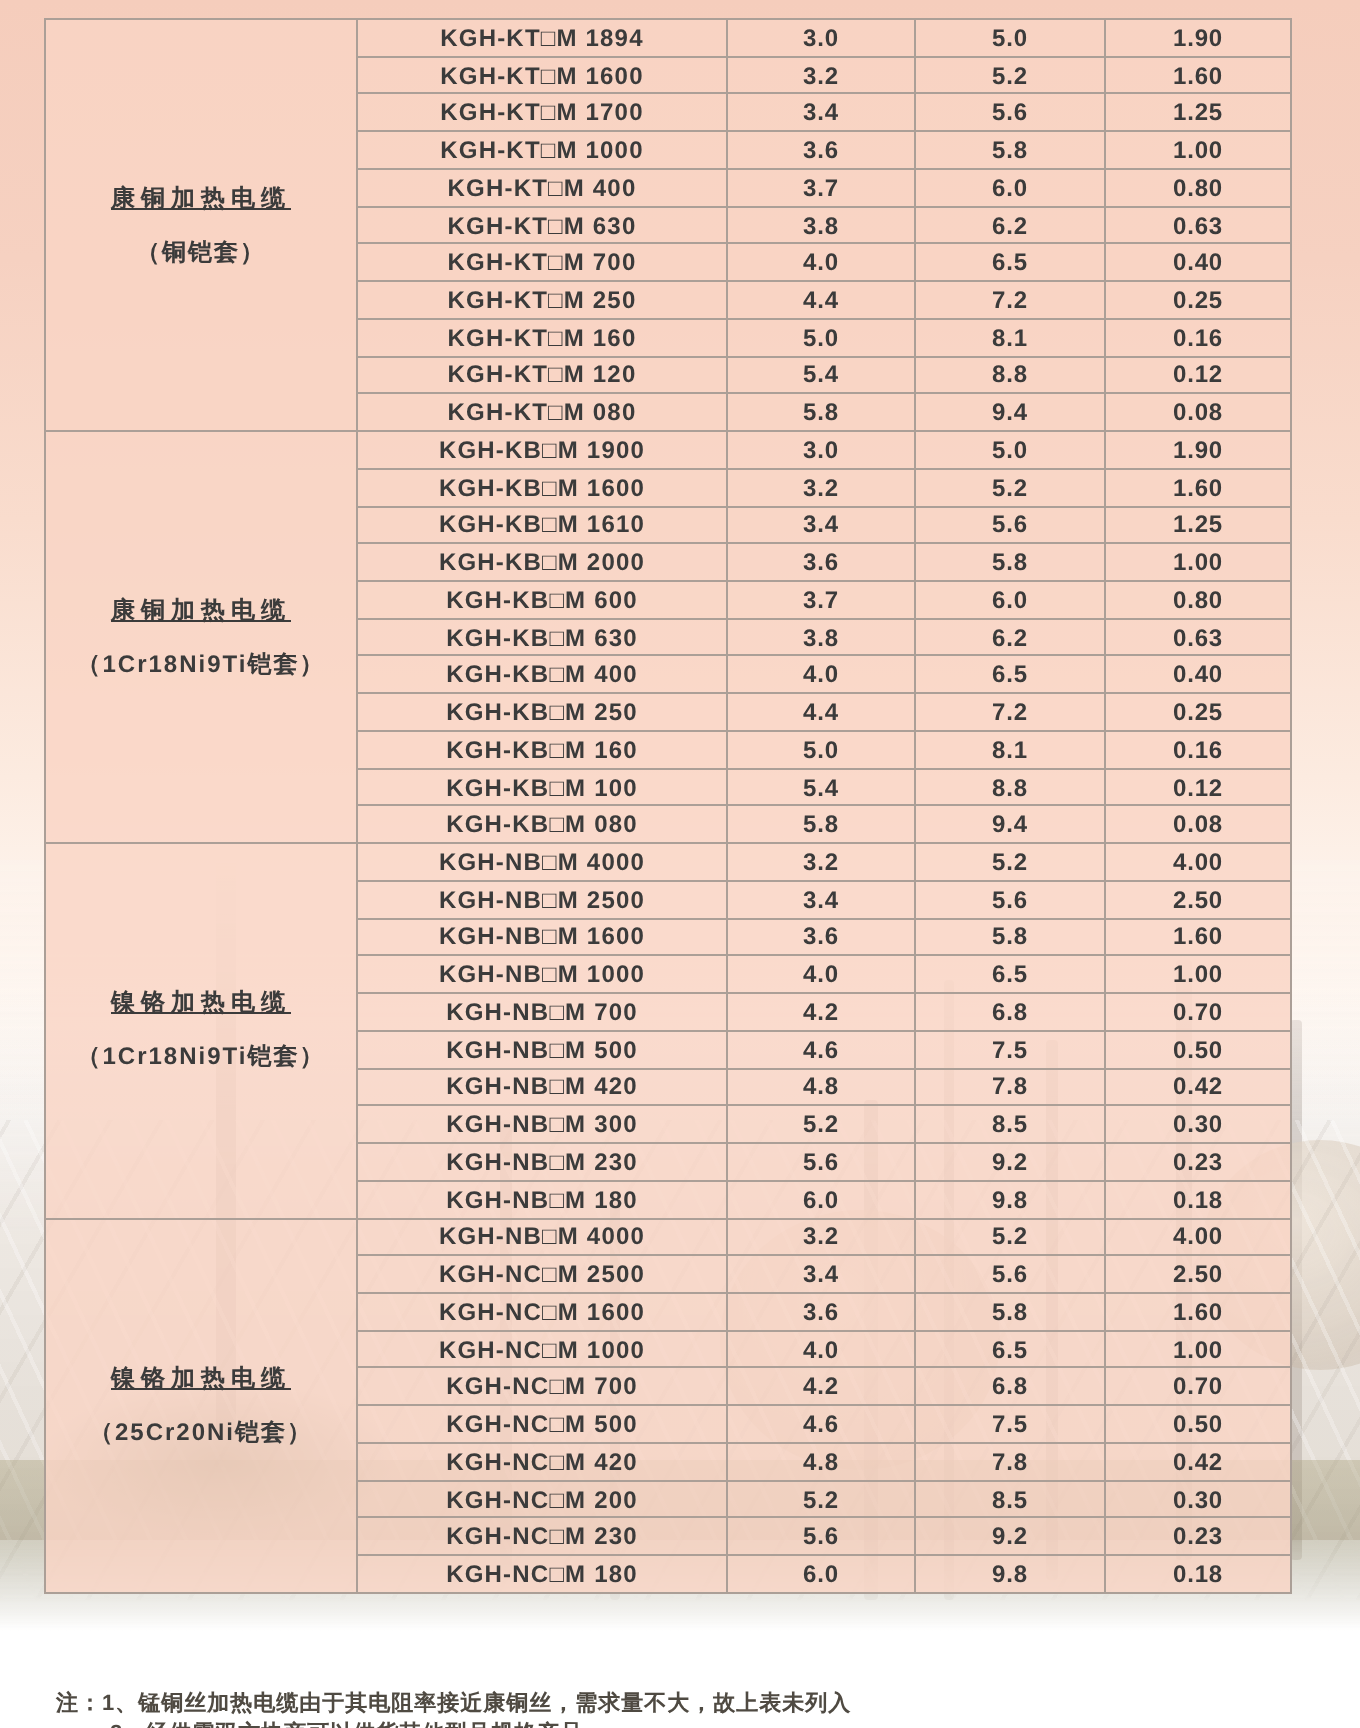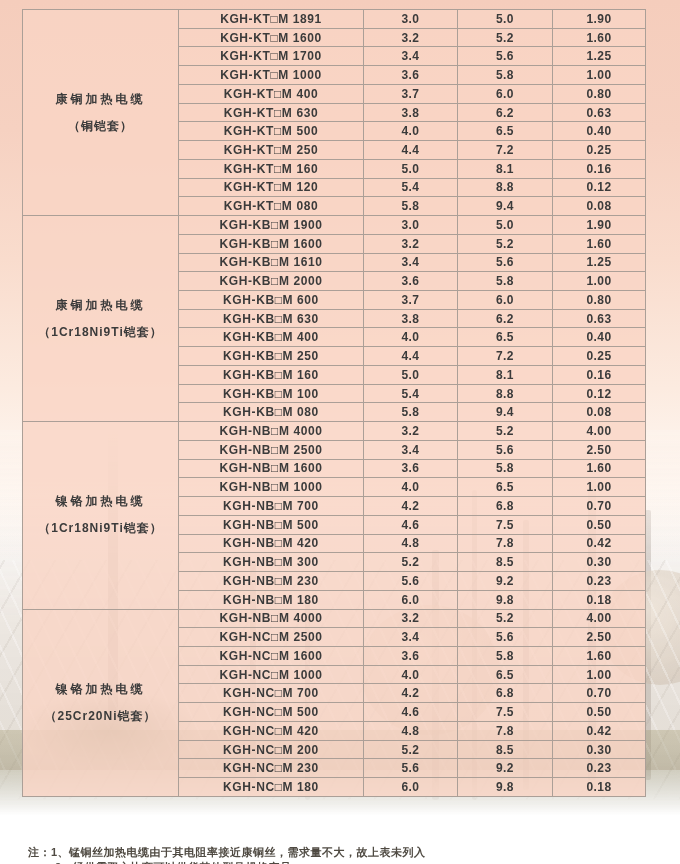--- a/index.html
+++ b/index.html
@@ -40,21 +40,21 @@
   }
   table.spec td{
     border:1px solid #ab9f97;
     background:rgba(249,212,197,.82);
     font-size:12px;font-weight:bold;color:#3b3b3b;
     text-align:center;vertical-align:middle;padding:0;
   }
   table.spec tbody tr{height:18.74px;}
   tr.block-start td{border-top:1.5px solid #8f857d;}
   td.cat-cell{background:rgba(249,210,195,.80);color:#4a4a48;}
-  .cat-line1{letter-spacing:3px;margin-bottom:10px;}
+  .cat-line1{letter-spacing:3px;margin-bottom:10px;text-decoration:underline;}
   .cat-line2{letter-spacing:1px;}
   td.model-cell{letter-spacing:.6px;}
   td.value-cell{letter-spacing:.4px;}
   
   .notes{position:absolute;left:28px;top:845px;z-index:2;
     font-size:11px;font-weight:bold;color:#4f4a42;letter-spacing:.5px;line-height:15px;}
   .notes .note2{margin-left:27px;}
 </style>
 </head>
 <body>
@@ -89,21 +89,21 @@
     <col style="width:94px">
       <col style="width:95px">
       <col style="width:93px">
   </colgroup>
   <tbody>
       <tr>
         <td rowspan="11" class="cat-cell">
           <div class="cat-line1">康铜加热电缆</div>
           <div class="cat-line2">（铜铠套）</div>
         </td>
-        <td class="model-cell">KGH-KT□M 1891</td>
+        <td class="model-cell">KGH-KT□M 1894</td>
         <td class="value-cell">3.0</td>
         <td class="value-cell">5.0</td>
         <td class="value-cell">1.90</td>
       </tr>
       <tr>
         <td class="model-cell">KGH-KT□M 1600</td>
         <td class="value-cell">3.2</td>
         <td class="value-cell">5.2</td>
         <td class="value-cell">1.60</td>
       </tr>
@@ -125,21 +125,21 @@
         <td class="value-cell">6.0</td>
         <td class="value-cell">0.80</td>
       </tr>
       <tr>
         <td class="model-cell">KGH-KT□M 630</td>
         <td class="value-cell">3.8</td>
         <td class="value-cell">6.2</td>
         <td class="value-cell">0.63</td>
       </tr>
       <tr>
-        <td class="model-cell">KGH-KT□M 500</td>
+        <td class="model-cell">KGH-KT□M 700</td>
         <td class="value-cell">4.0</td>
         <td class="value-cell">6.5</td>
         <td class="value-cell">0.40</td>
       </tr>
       <tr>
         <td class="model-cell">KGH-KT□M 250</td>
         <td class="value-cell">4.4</td>
         <td class="value-cell">7.2</td>
         <td class="value-cell">0.25</td>
       </tr>

